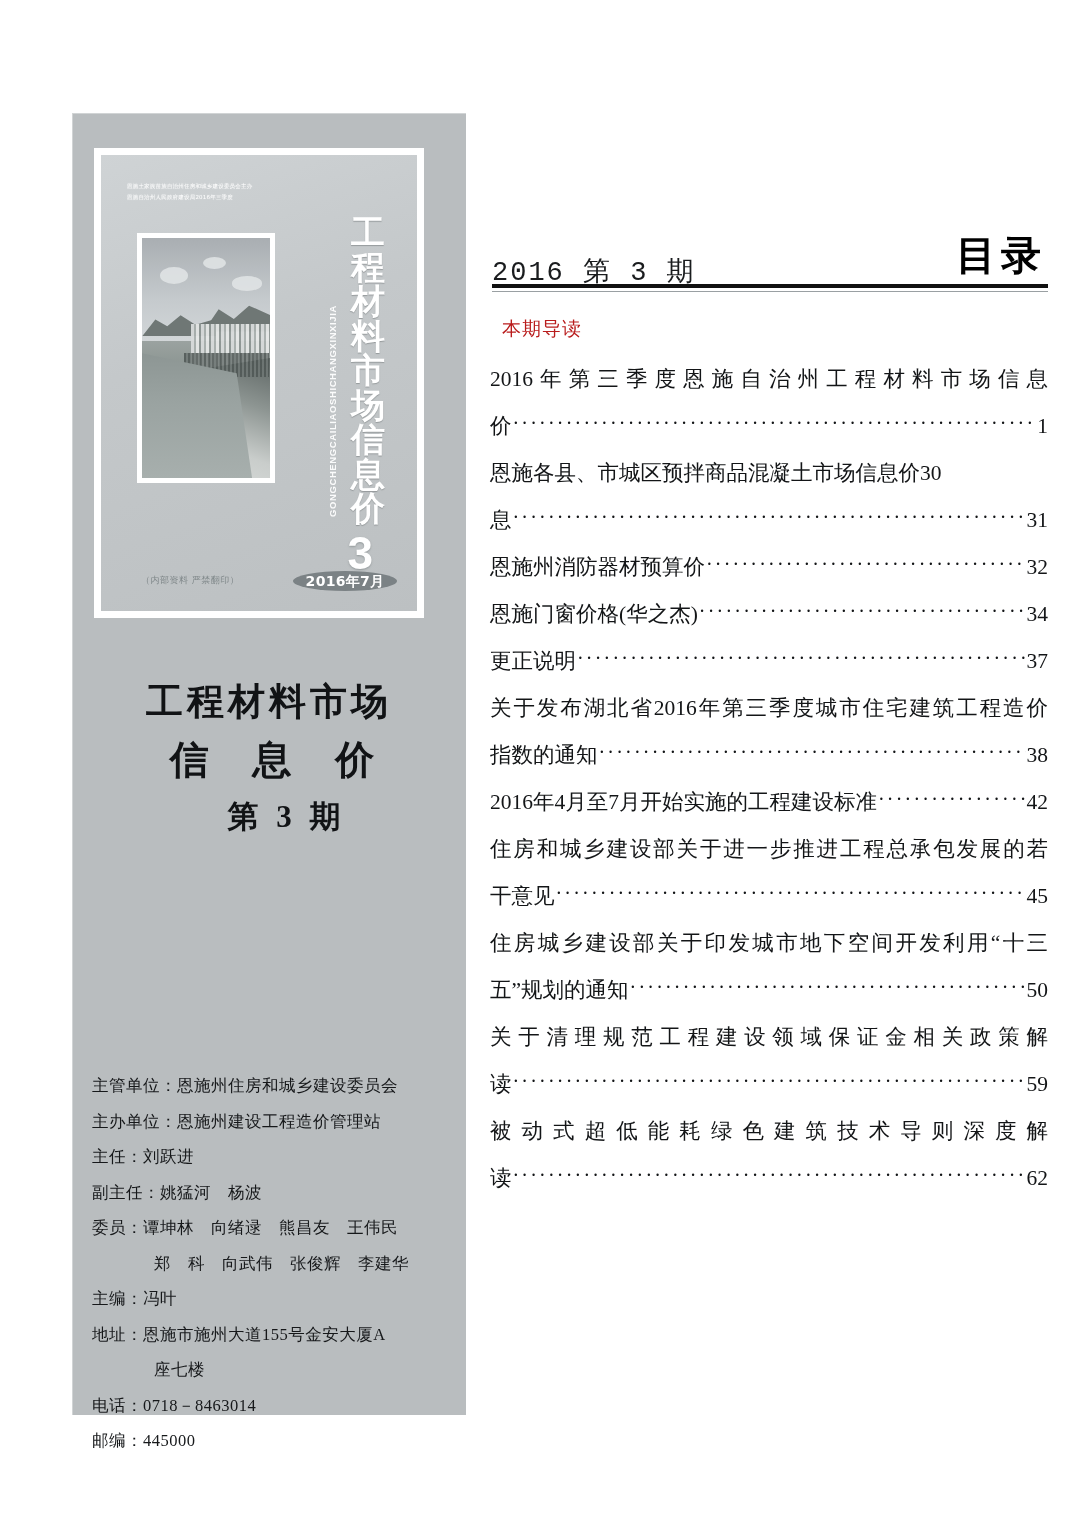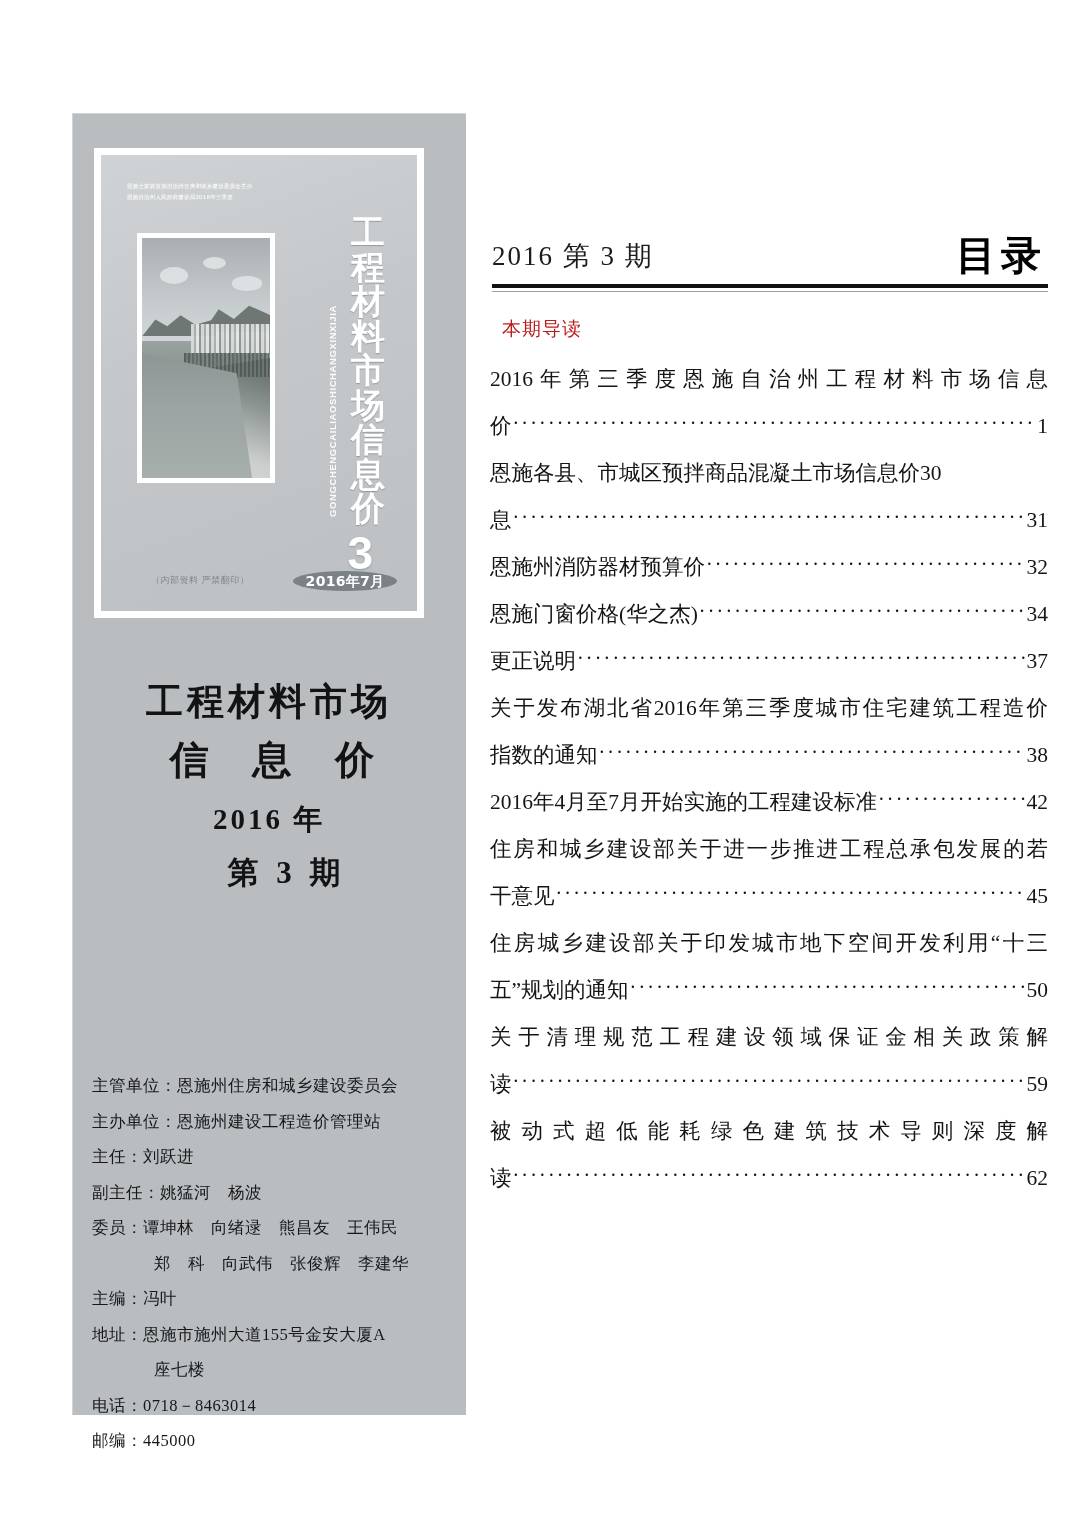--- a/index.html
+++ b/index.html
@@ -143,21 +143,21 @@
     font-size: 9.5px;
     letter-spacing: .6px;
     writing-mode: vertical-rl;
     text-orientation: sideways;
     transform: rotate(180deg);
     white-space: nowrap;
     opacity: .95;
   }
   #cover-note {
     position: absolute;
-    left: 50px;
+    left: 40px;
     bottom: 24px;
     font-size: 9px;
     color: #7f8789;
     font-family: "DejaVu Sans", sans-serif;
     letter-spacing: .5px;
   }
   #cover-issue-no {
     position: absolute;
     right: 44px;
     bottom: 38px;
@@ -247,24 +247,24 @@
     top: 232px;
     width: 558px;
   }
   #toc-head {
     position: relative;
     height: 56px;
   }
   #toc-issue {
     position: absolute;
     left: 2px;
-    top: 6px;
+    top: 21px;
     font-size: 27px;
     color: #1a1c1e;
-    font-family: Liberation Serif, serif;
+    font-family: Liberation Mono, monospace;
     letter-spacing: 2px;
   }
   #toc-label {
     position: absolute;
     right: 2px;
     top: -4px;
     font-size: 40px;
     font-weight: 700;
     color: #000000;
     font-family: "Liberation Sans", sans-serif;
@@ -388,21 +388,20 @@
 
         <div id="cover-note">（内部资料  严禁翻印）</div>
         <div id="cover-issue-no">3</div>
         <div id="cover-issue-date">2016年7月</div>
       </div>
     </div>
 
     <div id="panel-title">
       <span class="t1">工程材料市场</span>
       <span class="t2">信 息 价</span>
-      <span class="t3">2016 年</span>
       <span class="t4">第 3 期</span>
     </div>
 
     <div id="panel-info">
         <div class="row"><span class="lbl">主管单位：</span><span class="val">恩施州住房和城乡建设委员会</span></div>
         <div class="row"><span class="lbl">主办单位：</span><span class="val">恩施州建设工程造价管理站</span></div>
         <div class="row"><span class="lbl">主任：</span><span class="val">刘跃进</span></div>
         <div class="row"><span class="lbl">副主任：</span><span class="val">姚猛河　杨波</span></div>
         <div class="row"><span class="lbl">委员：</span><span class="val">谭坤林　向绪逯　熊昌友　王伟民</span></div>
         <div class="row indent"><span class="val">郑　科　向武伟　张俊辉　李建华</span></div>

